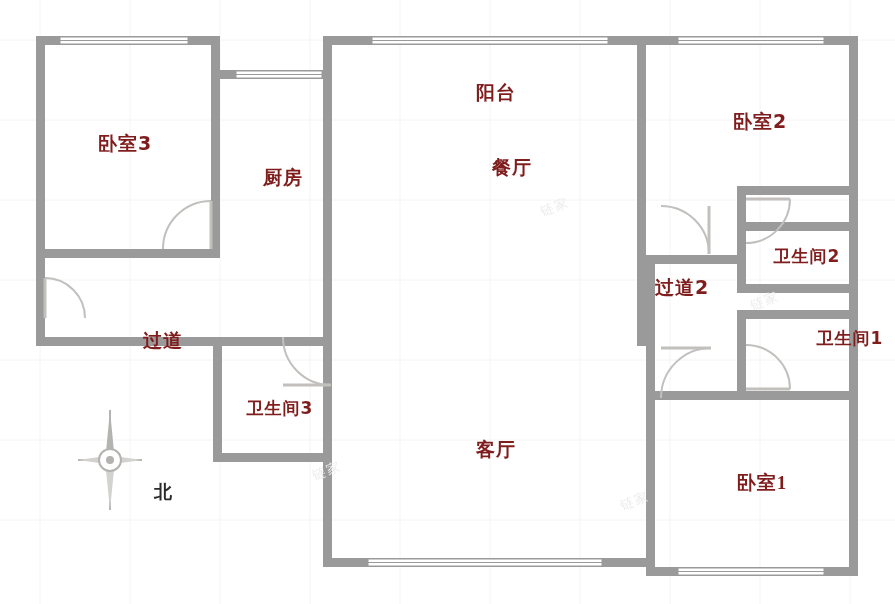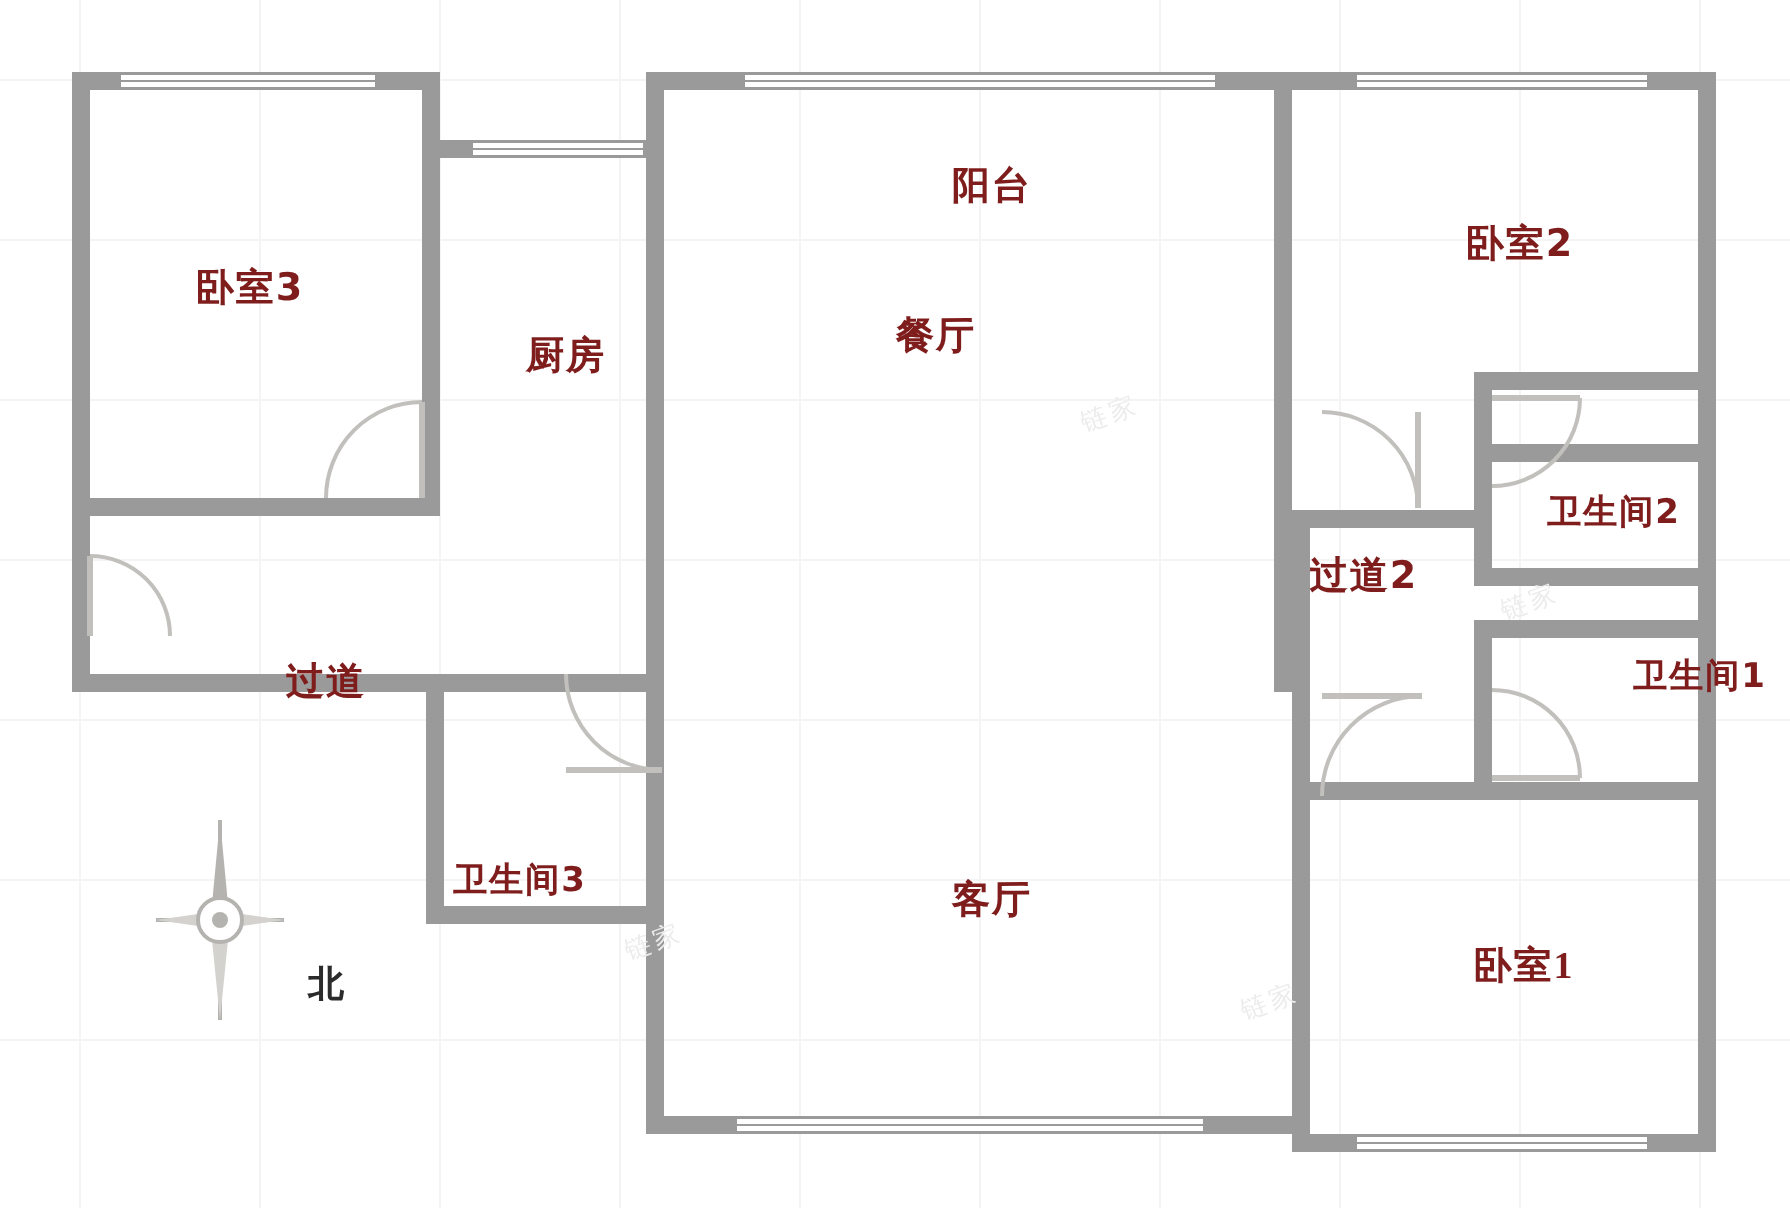--- a/index.html
+++ b/index.html
@@ -172,25 +172,25 @@
   </svg>
 
   <div class="wm" style="left:540px;top:198px;">链家</div>
   <div class="wm" style="left:750px;top:292px;">链家</div>
   <div class="wm" style="left:312px;top:462px;">链家</div>
   <div class="wm" style="left:620px;top:492px;">链家</div>
 
   <div class="roomlabel" style="left:125px;top:144px;">卧室3</div>
   <div class="roomlabel" style="left:283px;top:178px;text-align:right;">厨房</div>
   <div class="roomlabel" style="left:496px;top:93px;">阳台</div>
-  <div class="roomlabel" style="left:468px;top:168px;">餐厅</div>
+  <div class="roomlabel" style="left:512px;top:168px;">餐厅</div>
   <div class="roomlabel" style="left:760px;top:122px;">卧室2</div>
   <div class="roomlabel small" style="left:807px;top:256px;">卫生间2</div>
   <div class="roomlabel" style="left:163px;top:297px;margin-top:44px;">过道</div>
   <div class="roomlabel" style="left:682px;top:288px;">过道2</div>
   <div class="roomlabel small" style="left:850px;top:338px;">卫生间1</div>
-  <div class="roomlabel small" style="left:260px;top:408px;margin-top:32px;">卫生间3</div>
+  <div class="roomlabel small" style="left:280px;top:408px;">卫生间3</div>
   <div class="roomlabel" style="left:496px;top:450px;">客厅</div>
   <div class="roomlabel" style="left:762px;top:483px;font-family:Liberation Serif, serif;">卧室1</div>
 
   <div class="compass-label" style="left:163px;top:492px;">北</div>
 
 </div>
 
 </body></html>

